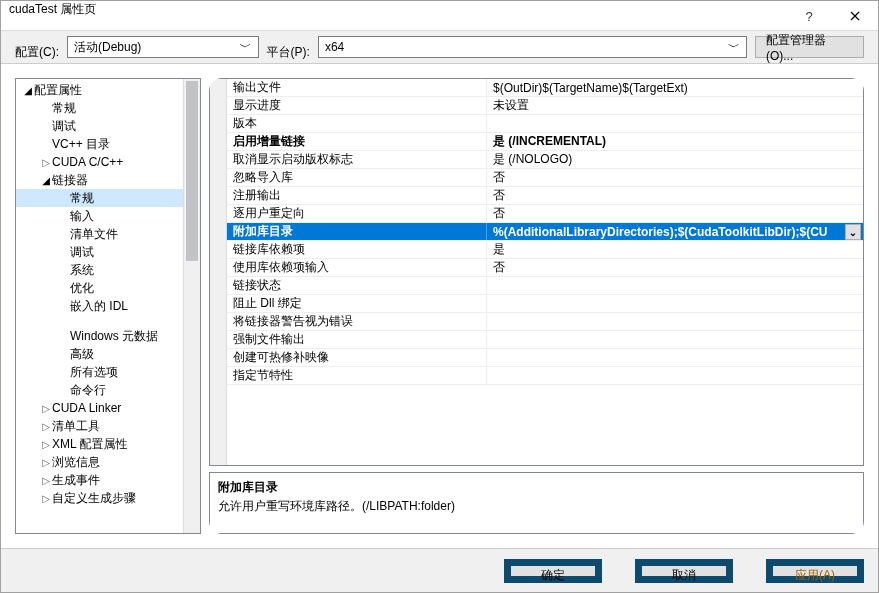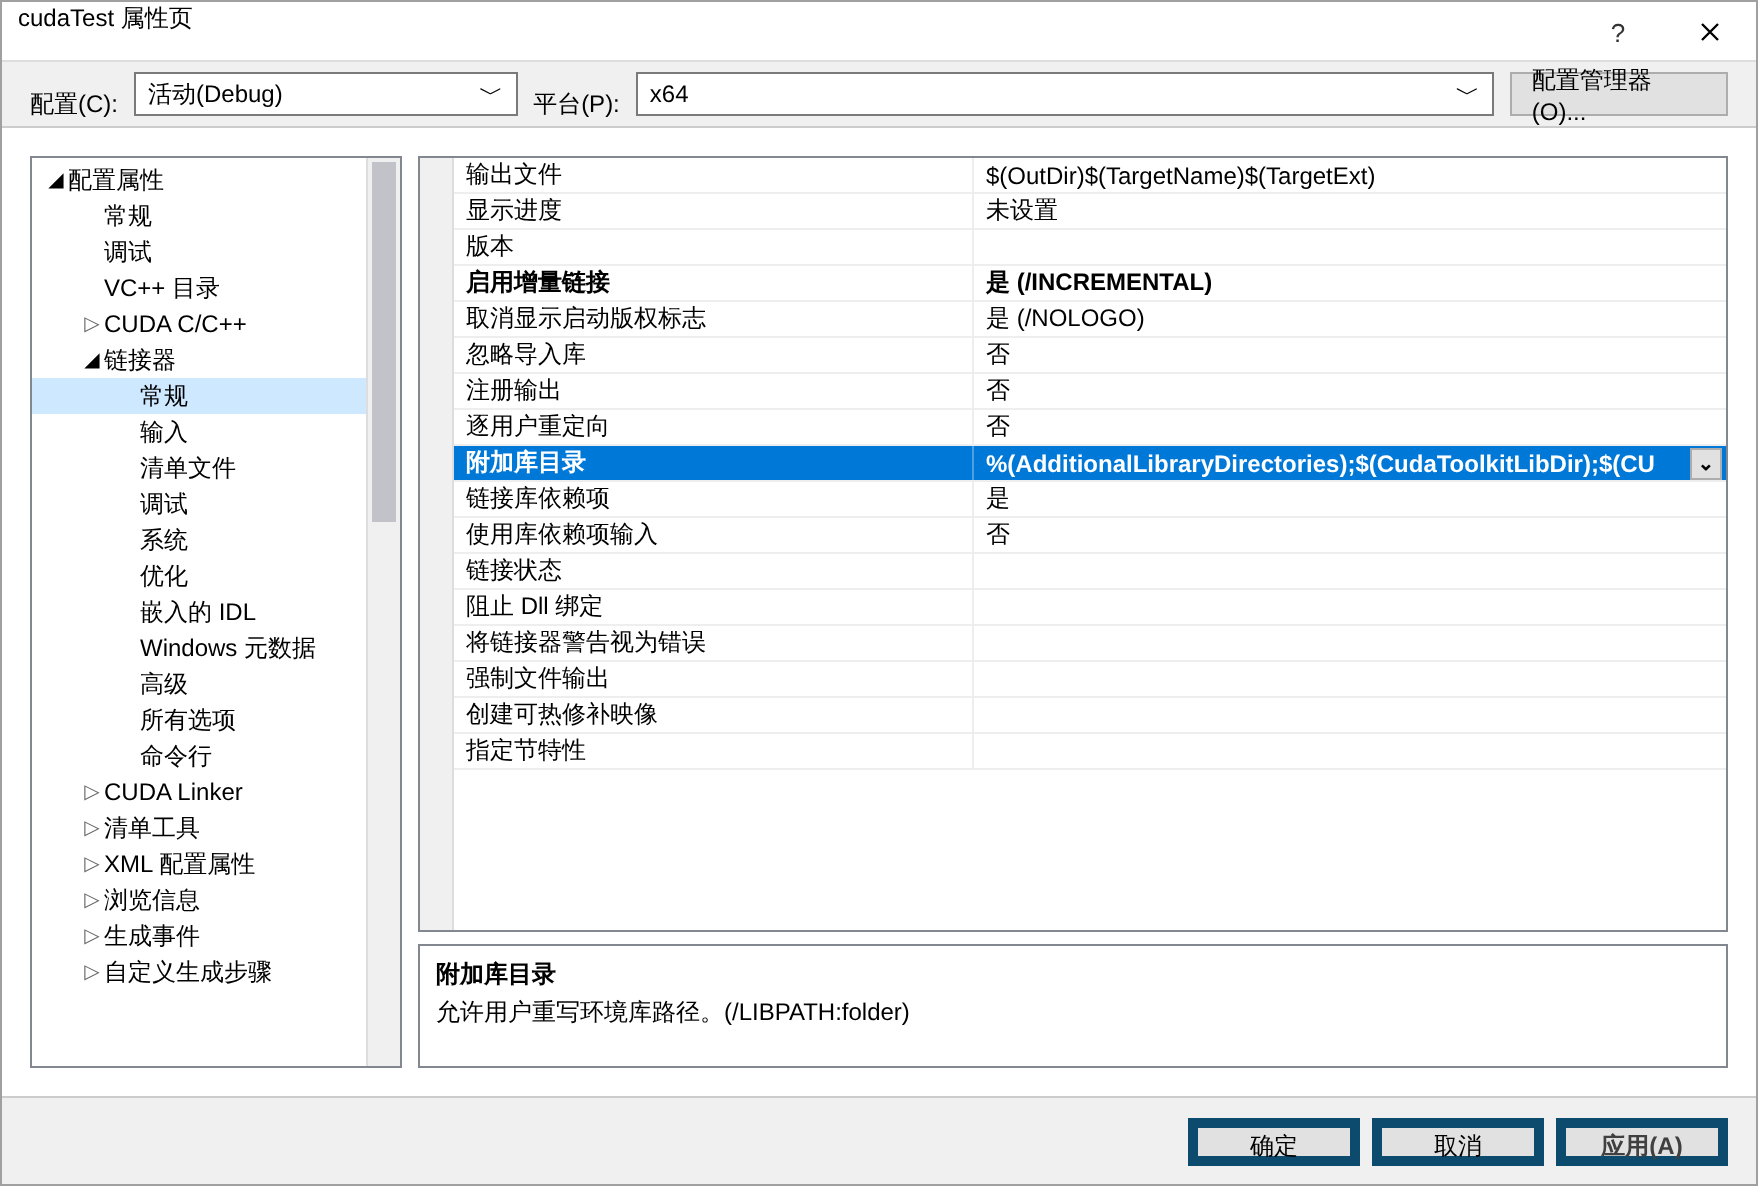--- a/index.html
+++ b/index.html
@@ -18,37 +18,37 @@
   .body { flex: 1; display: flex; padding: 14px; gap: 8px; overflow: hidden; }
   .tree-wrap { width: 186px; border: 1px solid #828790; display: flex; flex-direction: column; background: #fff; }
   .tree { flex: 1; overflow-y: auto; padding: 2px 0; }
   .tree-row { height: 18px; display: flex; align-items: center; font-size: 12px; white-space: nowrap; cursor: default; }
   .tree-row.selected { background: #cde8ff; }
   .tree-arrow { width: 12px; text-align: center; font-size: 10px; color: #666; }
   .tree-arrow.open { color: #000; }
   .tree-label {}
   .scroll-track { width: 17px; background: #f0f0f0; border-left: 1px solid #ddd; position: relative; }
   .scroll-thumb { position: absolute; left: 2px; right: 2px; top: 2px; height: 180px; background: #c2c3c9; border-radius: 0; }
-  .right { flex: 1; display: flex; flex-direction: column; gap: 6px; overflow: hidden; }
+  .right { flex: 1; display: flex; flex-direction: column; gap: 6px; overflow: hidden; border-radius: 13px; }
   .grid-wrap { flex: 1; border: 1px solid #828790; display: flex; background: #fff; overflow: hidden; }
   .grid-scroll { width: 17px; background: #f0f0f0; border-right: 1px solid #ddd; }
   .grid { flex: 1; overflow: hidden; }
   .grid-row { height: 18px; display: flex; border-bottom: 1px solid #eee; font-size: 12px; }
   .grid-row .k { width: 260px; padding-left: 6px; display: flex; align-items: center; border-right: 1px solid #eee; overflow: hidden; }
   .grid-row .v { flex: 1; padding-left: 6px; display: flex; align-items: center; overflow: hidden; white-space: nowrap; text-align: center; }
   .grid-row.selected { background: #0078d7; color: #fff; }
   .grid-row.selected .k { font-weight: bold; border-right-color: rgba(255,255,255,0.3); }
   .grid-row.selected .v { font-weight: bold; position: relative; }
   .grid-row.selected .dd { position: absolute; right: 2px; top: 1px; width: 16px; height: 16px; background: #e1e1e1; color: #000; display: flex; align-items: center; justify-content: center; font-size: 10px; border: 1px solid #adadad; }
   .desc { height: 62px; border: 1px solid #828790; padding: 6px 8px; background: #fff; }
   .desc .dt { font-weight: bold; font-size: 12px; margin-bottom: 2px; }
   .desc .dd { font-size: 12px; }
   .footer { height: 44px; border-top: 1px solid #ccc; background: #f0f0f0; display: flex; align-items: center; justify-content: flex-end; padding: 0 14px; gap: 6px; }
-  .footer button { width: 86px; height: 24px; border: 5px solid #0c4a6e; background: #e1e1e1; font-size: 12px; }
-  .footer button.disabled { color: #404040; font-weight: bold; }
+  .footer button { width: 98px; height: 24px; border: 7px solid #0c4a6e; background: #e1e1e1; font-size: 12px; margin-left: 27px; }
+  .footer button.disabled { color: #a16207; }
   .tree-inner { display:flex; }
 </style>
 </head>
 <body>
 
 <div class="window">
   <div class="titlebar">
     <span class="title">cudaTest 属性页</span>
     <div class="btn">?</div>
     <div class="btn">
@@ -123,21 +123,21 @@
               <span class="tree-label">系统</span>
             </div>
             <div class="tree-row" style="padding-left: 42px;">
               <span class="tree-arrow"></span>
               <span class="tree-label">优化</span>
             </div>
             <div class="tree-row" style="padding-left: 42px;">
               <span class="tree-arrow"></span>
               <span class="tree-label">嵌入的 IDL</span>
             </div>
-            <div class="tree-row" style="padding-left: 42px;">
+            <div class="tree-row" style="padding-left: 42px; margin-top: 12px;">
               <span class="tree-arrow"></span>
               <span class="tree-label">Windows 元数据</span>
             </div>
             <div class="tree-row" style="padding-left: 42px;">
               <span class="tree-arrow"></span>
               <span class="tree-label">高级</span>
             </div>
             <div class="tree-row" style="padding-left: 42px;">
               <span class="tree-arrow"></span>
               <span class="tree-label">所有选项</span>

